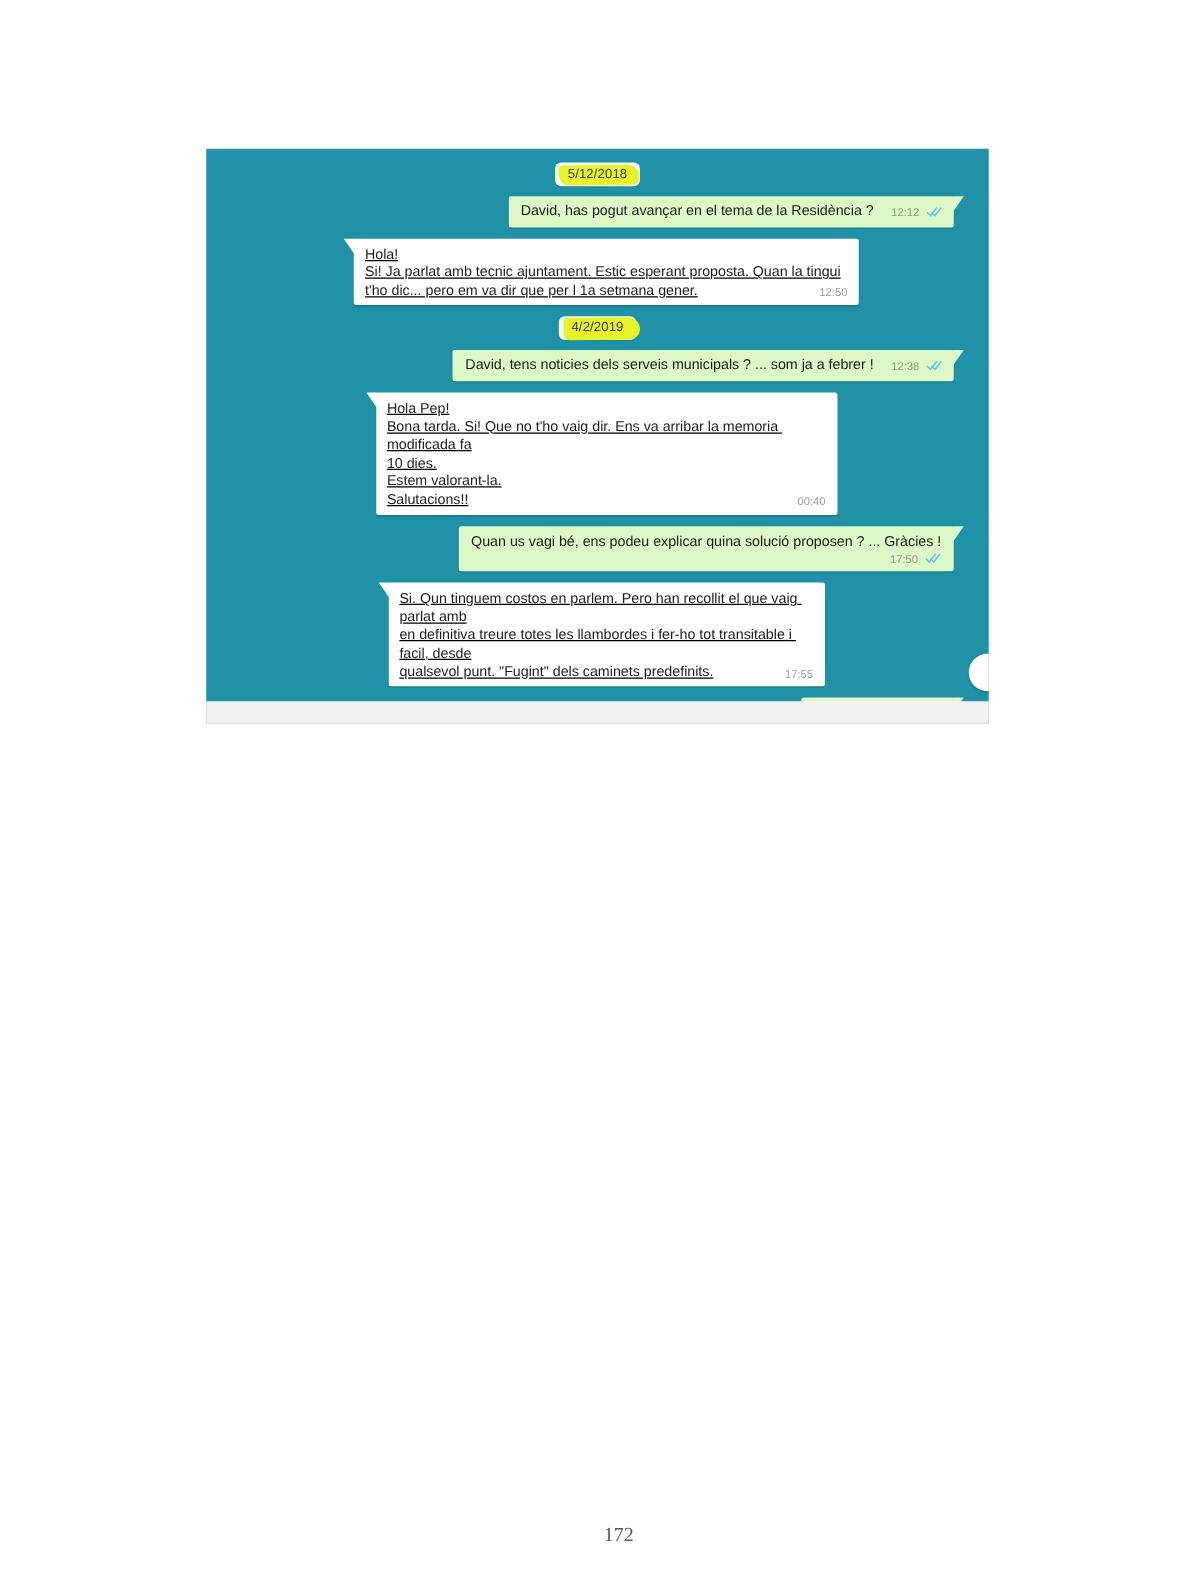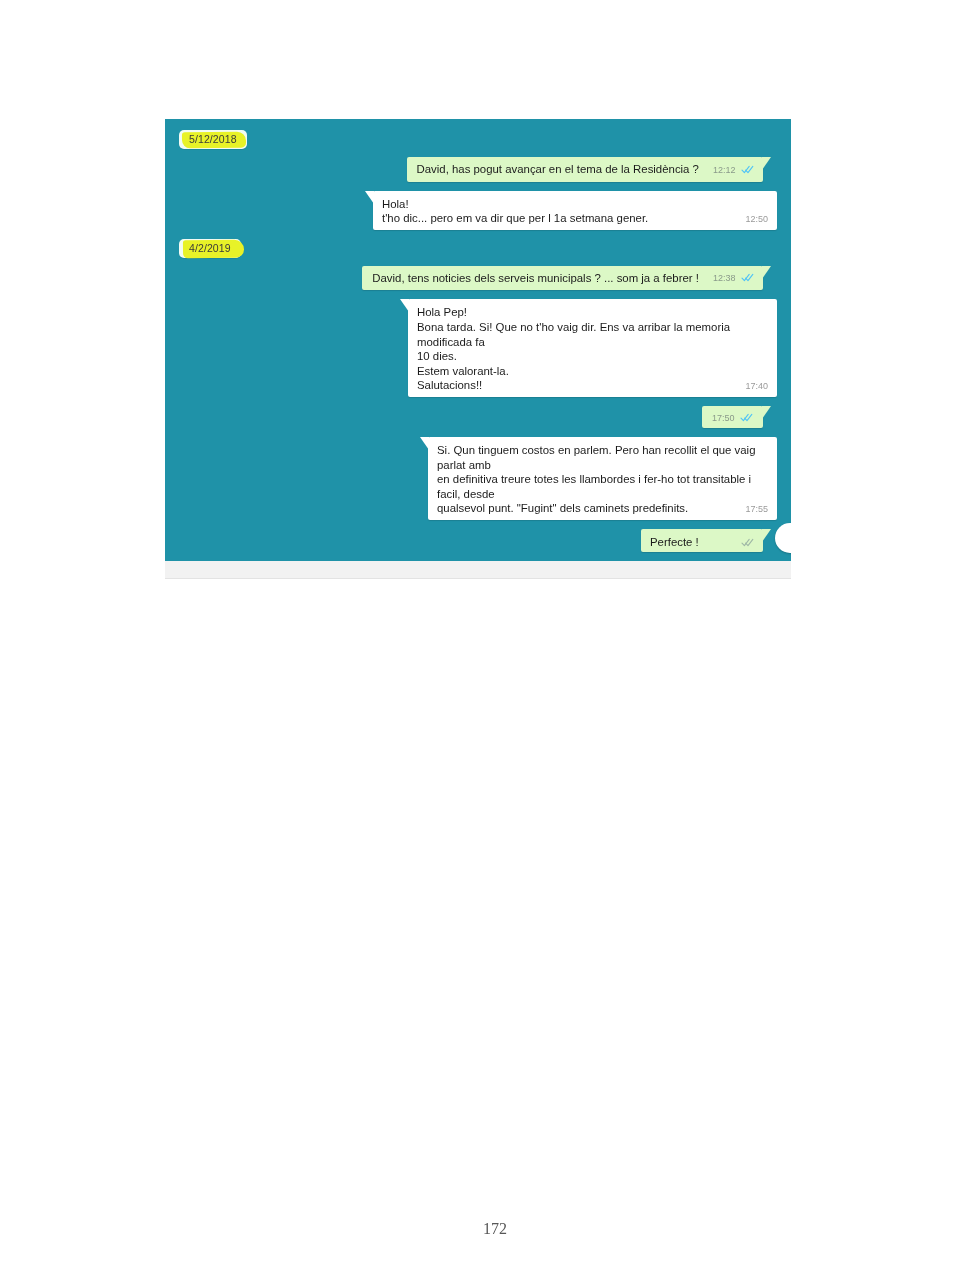--- a/index.html
+++ b/index.html
@@ -49,21 +49,21 @@
   #chat-thread {
     position: relative;
     width: 100%;
     padding: 8px 14px 0 14px;
     box-sizing: border-box;
   }
 
   
   .date-row {
     display: flex;
-    justify-content: flex-start;
+    justify-content: center;
     margin: 3px 0 8px 0;
   }
   .date-chip {
     position: relative;
     background: #f2fbf4;
     border-radius: 5px;
     padding: 3px 10px 4px 10px;
     font-size: 10.5px;
     color: #3a3a3a;
     letter-spacing: .1px;
@@ -88,21 +88,21 @@
     bottom: 0px;
   }
   .date-chip .txt {
     position: relative;
     z-index: 2;
   }
 
   
   .msg-row { display: flex; margin-bottom: 9px; }
   .msg-row.out { justify-content: flex-end; padding-right: 14px; }
-  .msg-row.in  { justify-content: flex-end; padding-left: 14px; }
+  .msg-row.in  { justify-content: center; padding-left: 14px; text-decoration: underline; }
 
   .bubble {
     position: relative;
     max-width: 450px;
     padding: 6px 9px 4px 9px;
     font-size: 11.4px;
     line-height: 14.6px;
     color: #1b1b1b;
     border-radius: 2px;
     box-shadow: 0 1px 1px rgba(0,0,0,.13);
@@ -232,20 +232,21 @@
                 <path d="M4.6 5.2 L7.0 7.6 L11.8 1.4" fill="none" stroke="#4fc3f7" stroke-width="1.1" stroke-linecap="round" stroke-linejoin="round"></path>
               </svg>
             </span>
           </span>
         </div>
       </div>
 
       <div class="msg-row in">
         <div class="bubble in" style="width:404px">
           <div class="line">Hola!</div>
+          <div class="line">Si! Ja parlat amb tecnic ajuntament. Estic esperant proposta. Quan la tingui</div>
           <div>
             <span class="meta-inline">
               <span>12:50</span>
             </span>
             <span class="line">t'ho dic... pero em va dir que per l 1a setmana gener.</span>
           </div>
         </div>
       </div>
 
       <div class="date-row" style="margin-top:9px">
@@ -271,29 +272,30 @@
       </div>
 
       <div class="msg-row in">
         <div class="bubble in" style="width:369px">
           <div class="line">Hola Pep!</div>
           <div class="line">Bona tarda. Si! Que no t'ho vaig dir. Ens va arribar la memoria modificada fa</div>
           <div class="line">10 dies.</div>
           <div class="line">Estem valorant-la.</div>
           <div>
             <span class="meta-inline">
-              <span>17:40</span>
+              <span>00:40</span>
             </span>
             <span class="line">Salutacions!!</span>
           </div>
         </div>
       </div>
 
       <div class="msg-row out">
         <div class="bubble out stack">
+          <div class="line">Quan us vagi bé, ens podeu explicar quina solució proposen ? ... Gràcies !</div>
           <div class="meta-block">
             <span>17:50</span>
             <span class="ticks">
               <svg width="13" height="9" viewBox="0 0 13 9">
                 <path d="M1 5.2 L3.4 7.6 L8.2 1.4" fill="none" stroke="#4fc3f7" stroke-width="1.1" stroke-linecap="round" stroke-linejoin="round"></path>
                 <path d="M4.6 5.2 L7.0 7.6 L11.8 1.4" fill="none" stroke="#4fc3f7" stroke-width="1.1" stroke-linecap="round" stroke-linejoin="round"></path>
               </svg>
             </span>
           </div>
         </div>

